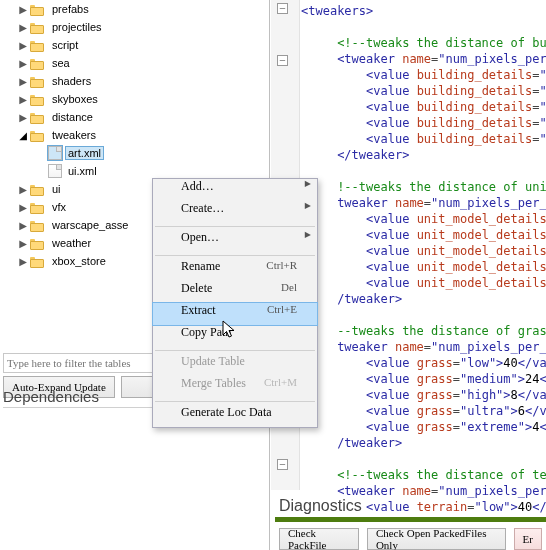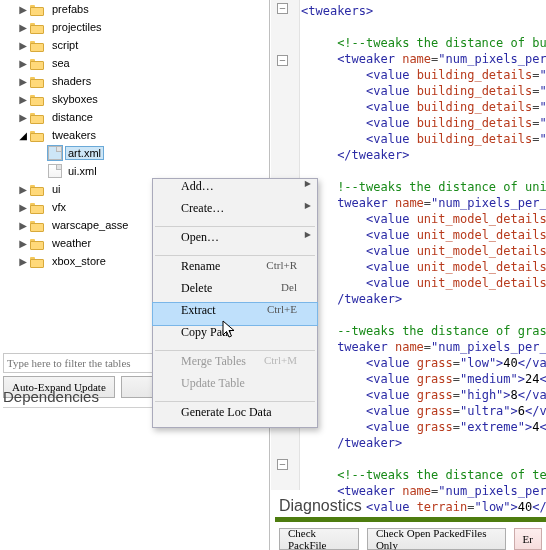--- a/index.html
+++ b/index.html
@@ -227,25 +227,25 @@
     </div>
   <div class="mi hl">
       <span>Extract</span>
       <span class="sc">Ctrl+E</span>
     </div>
   <div class="mi">
       <span>Copy Path</span>
     </div>
   <div class="sep"></div>
   <div class="mi dis">
+      <span>Update Table</span>
+    </div>
+  <div class="mi dis">
       <span>Merge Tables</span>
       <span class="sc">Ctrl+M</span>
-    </div>
-  <div class="mi dis">
-      <span>Update Table</span>
     </div>
   <div class="sep"></div>
   <div class="mi">
       <span>Generate Loc Data</span>
     </div>
 </div>
 
 <div class="cursor">
 <svg viewBox="0 0 16 20">
       <path d="M1 1 L1 15 L4.5 11.5 L7 17 L9.5 16 L7 10.5 L12 10.5 Z" fill="#fff" stroke="#000" stroke-width="1"></path>

